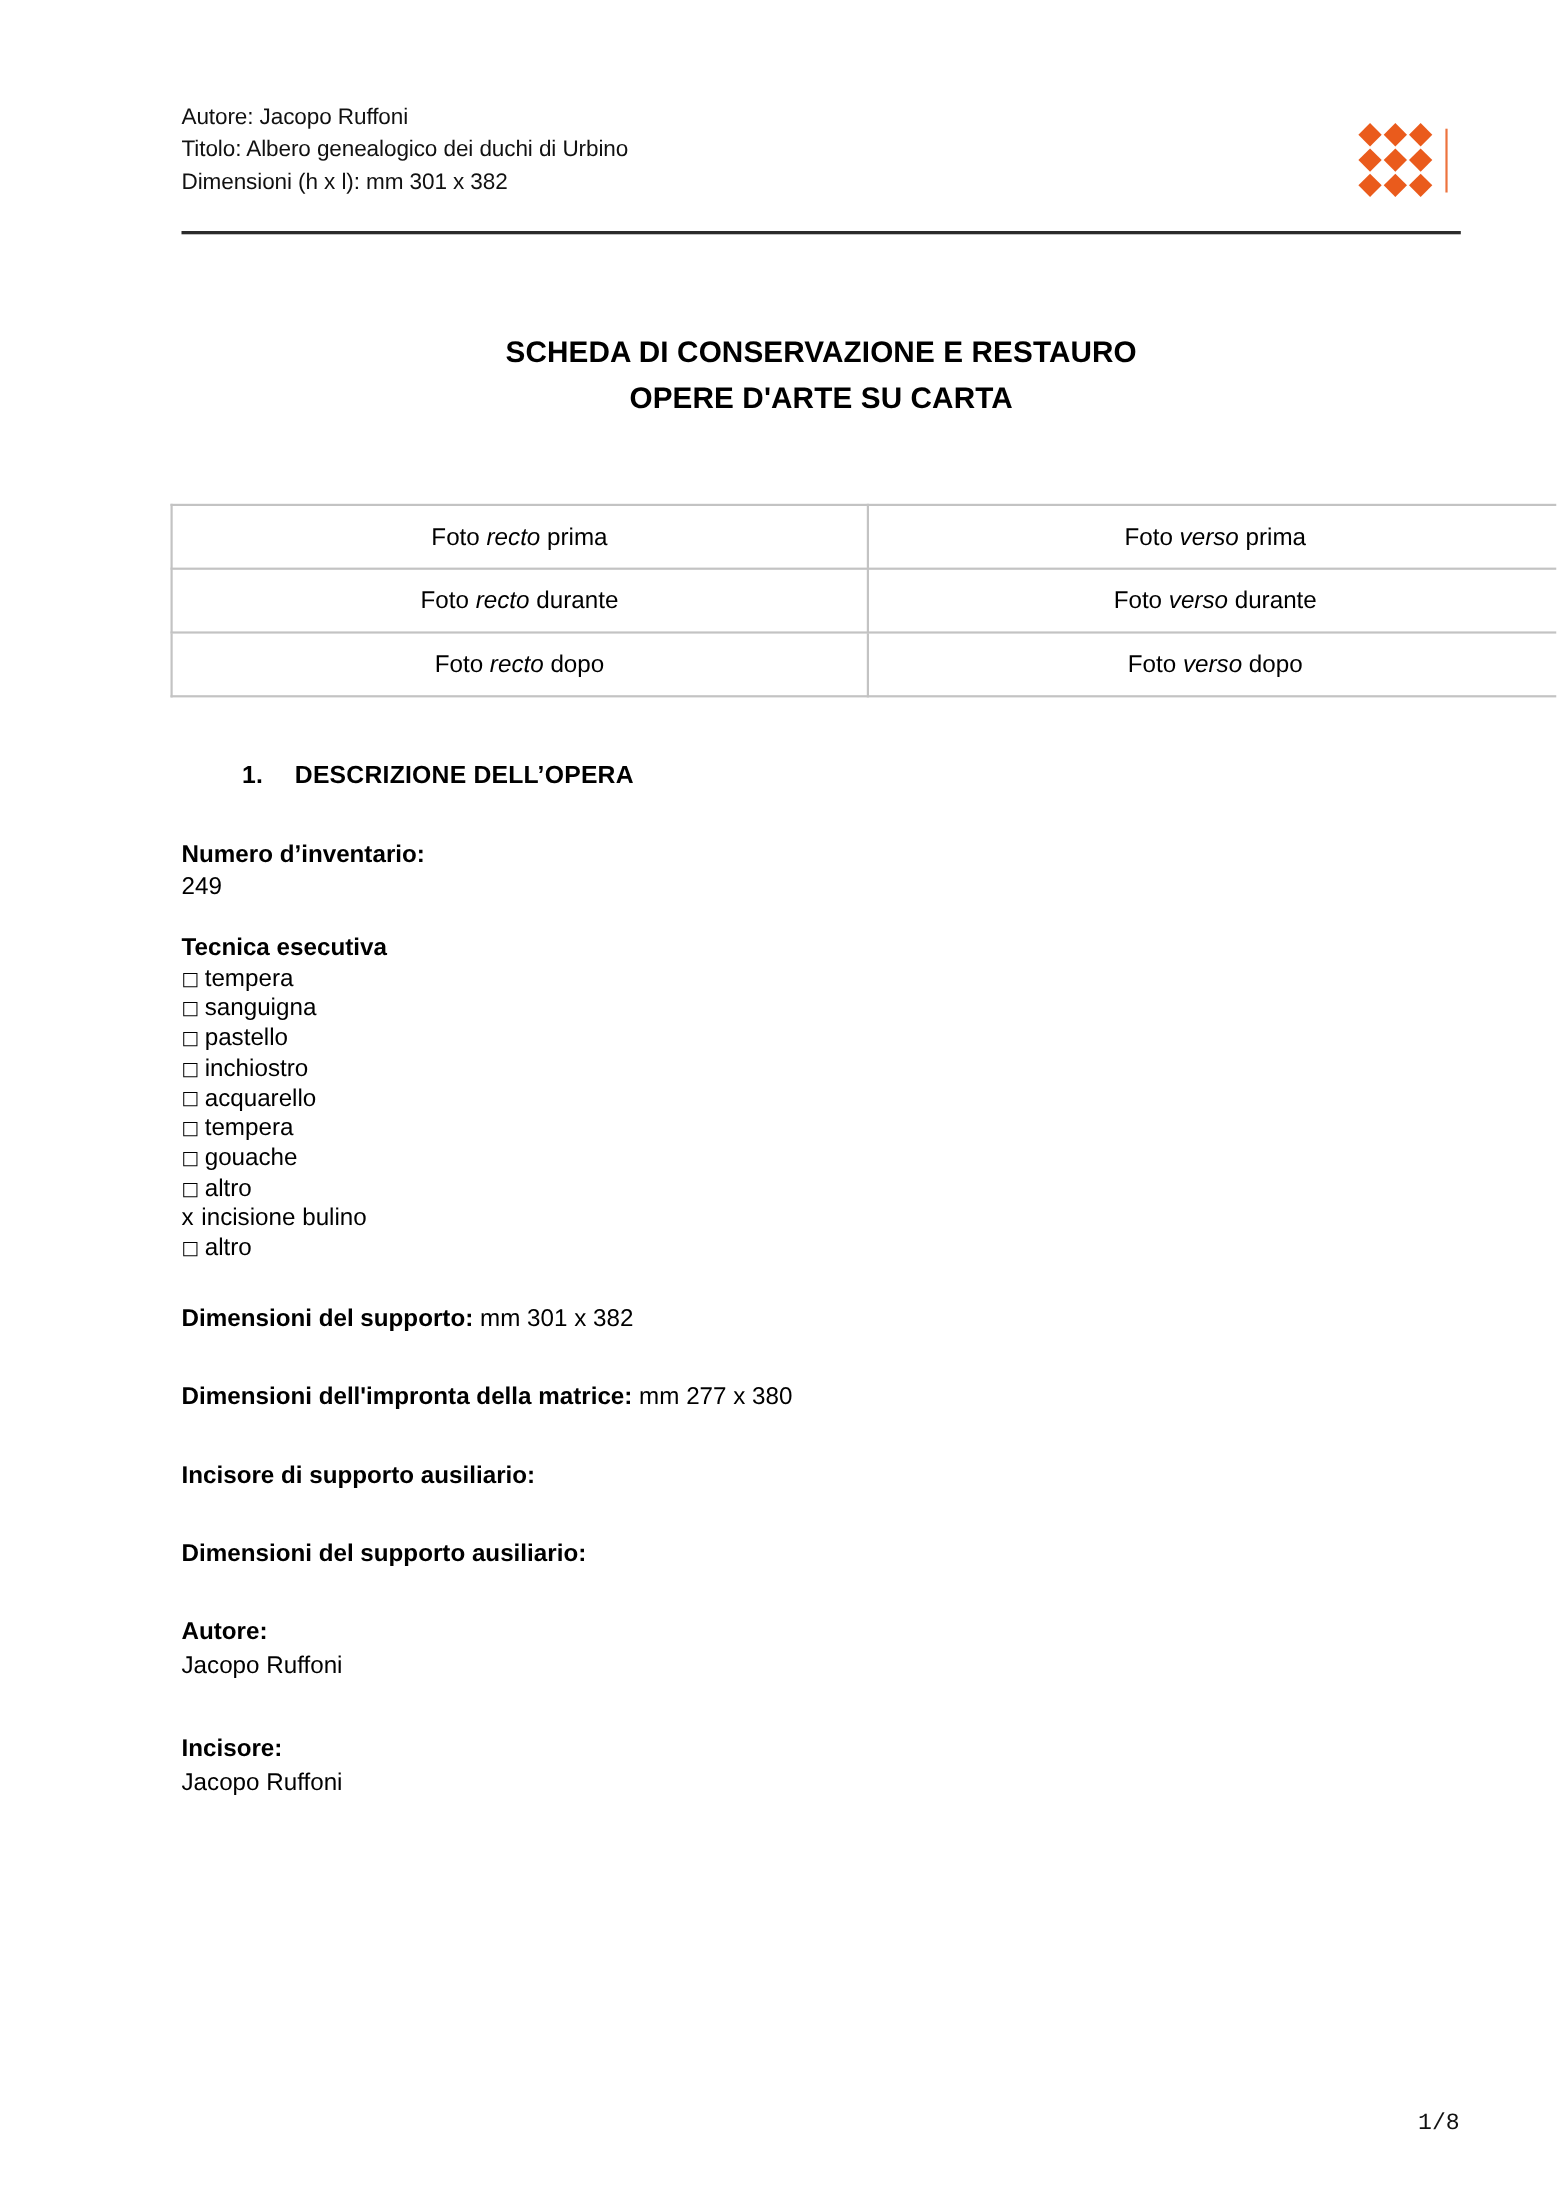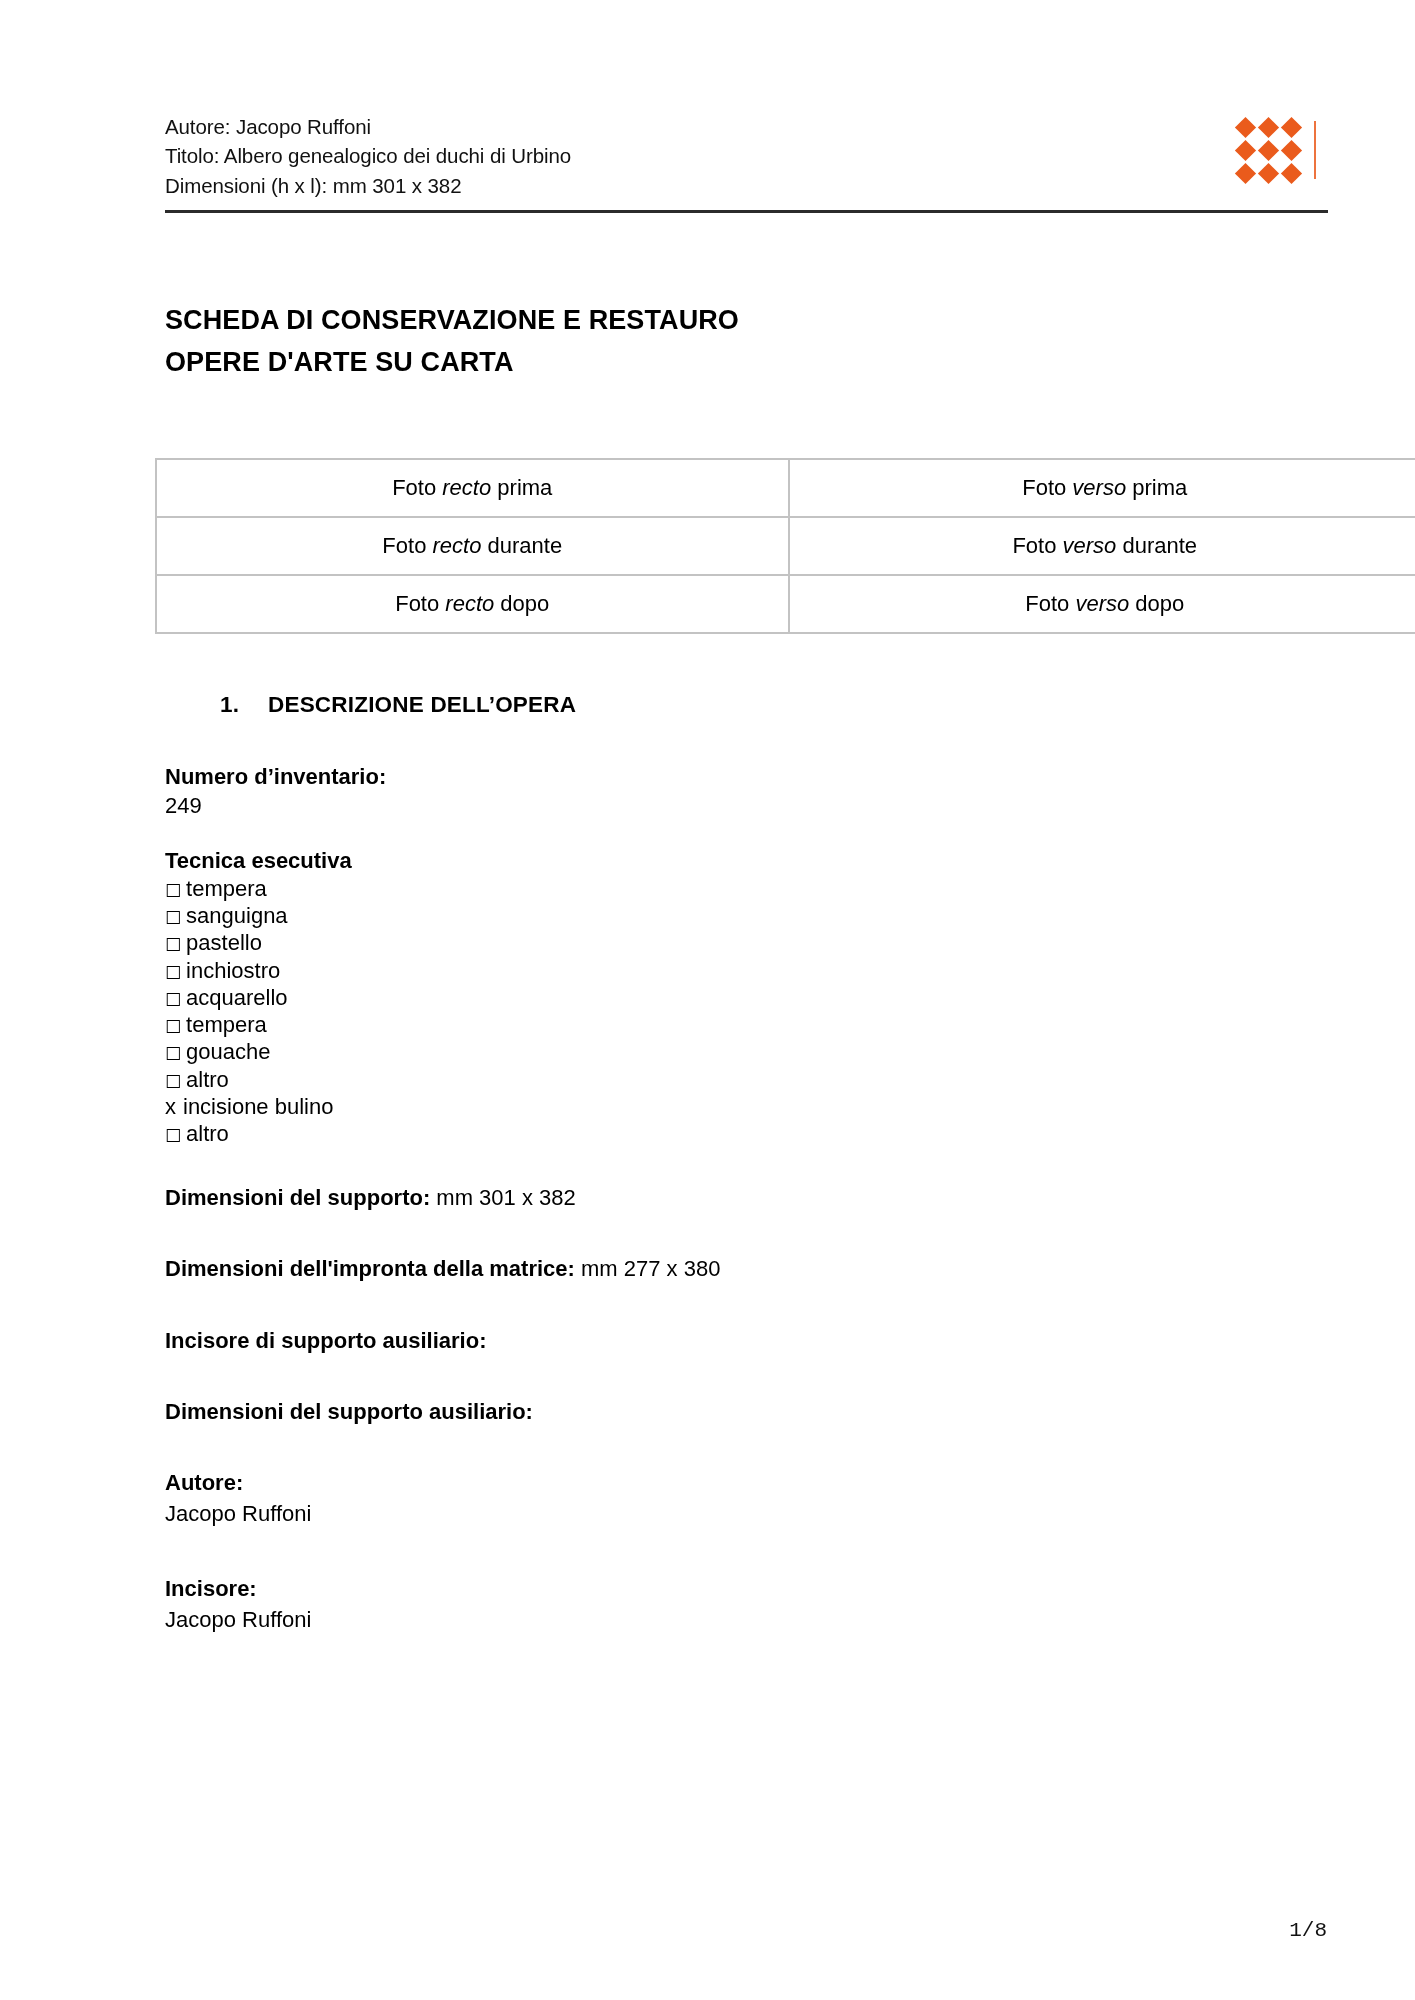--- a/index.html
+++ b/index.html
@@ -20,24 +20,24 @@
     margin: 0 auto;
     background: #ffffff;
     overflow: hidden;
     box-sizing: border-box;
   }
 
   
   .doc-header {
     position: absolute;
     left: 165px;
-    top: 112px;
+    top: 92px;
     width: 1165px;
     display: flex;
-    align-items: flex-start;
+    align-items: flex-end;
     justify-content: space-between;
   }
   .header-meta {
     font-size: 20.5px;
     line-height: 1.43;
     color: #111111;
     white-space: nowrap;
   }
   .header-meta div {
     letter-spacing: -0.1px;
@@ -109,20 +109,21 @@
     height: 3px;
     background: #2b2b2b;
   }
 
   
   .doc-title {
     position: absolute;
     left: 165px;
     top: 300px;
     width: 1163px;
+    text-align: center;
     font-weight: bold;
     font-size: 27px;
     line-height: 1.55;
     letter-spacing: 0.1px;
   }
 
   
   .photo-table {
     position: absolute;
     left: 155px;

